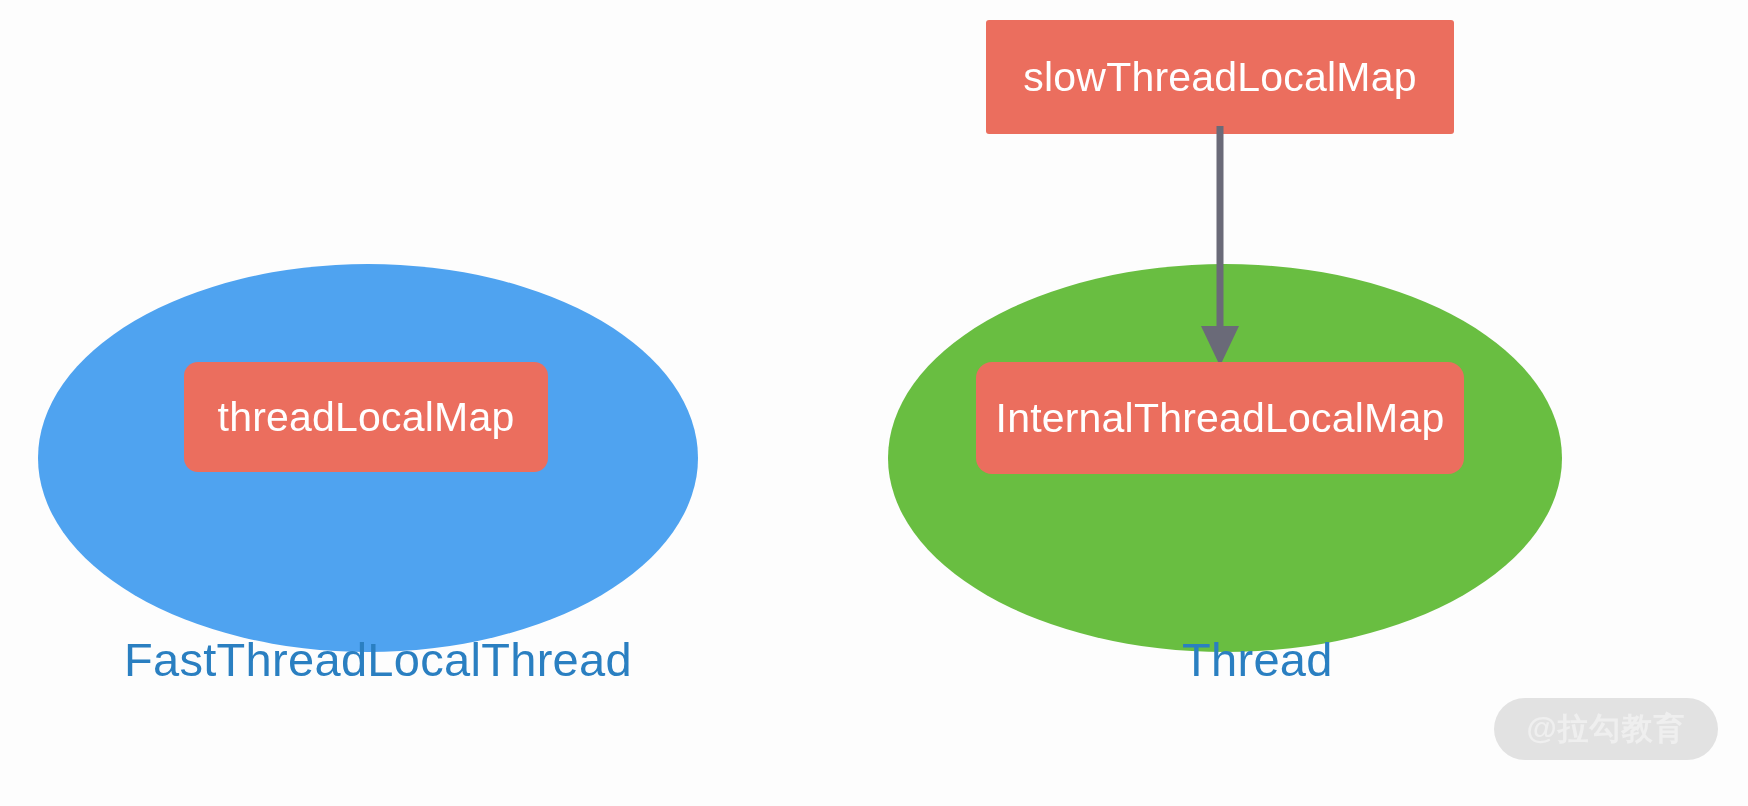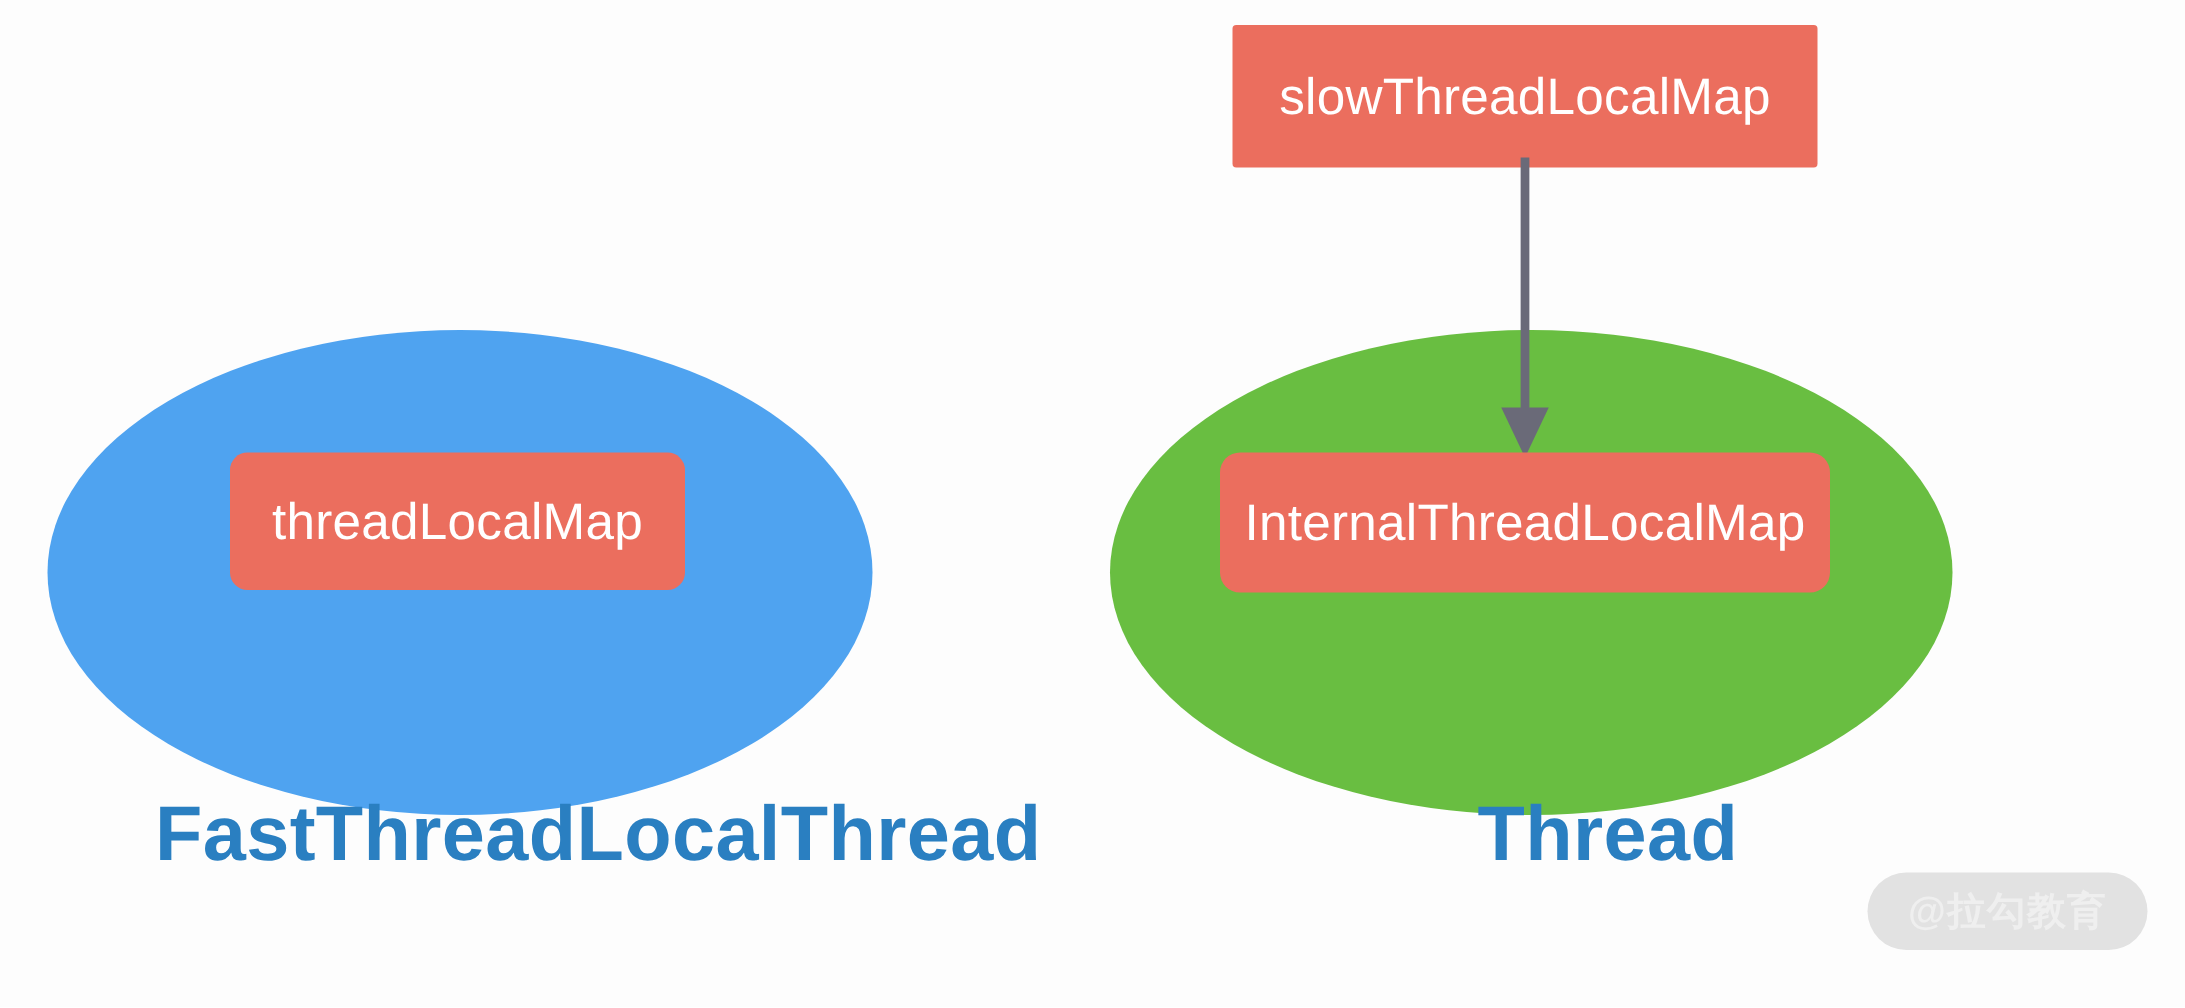--- a/index.html
+++ b/index.html
@@ -81,22 +81,22 @@
     top: 126px;
     width: 70px;
     height: 242px;
     overflow: visible;
   }
 
   
   .ellipse-label {
     position: absolute;
     color: #2a7fc1;
-    font-size: 62px;
-    font-weight: 700;
+    font-size: 47px;
+    font-weight: 400;
     letter-spacing: 0.3px;
     white-space: nowrap;
   }
   #label-fast-thread-local-thread {
     left: 124px;
     top: 632px;
   }
   #label-thread {
     left: 1146px;
     top: 632px;

